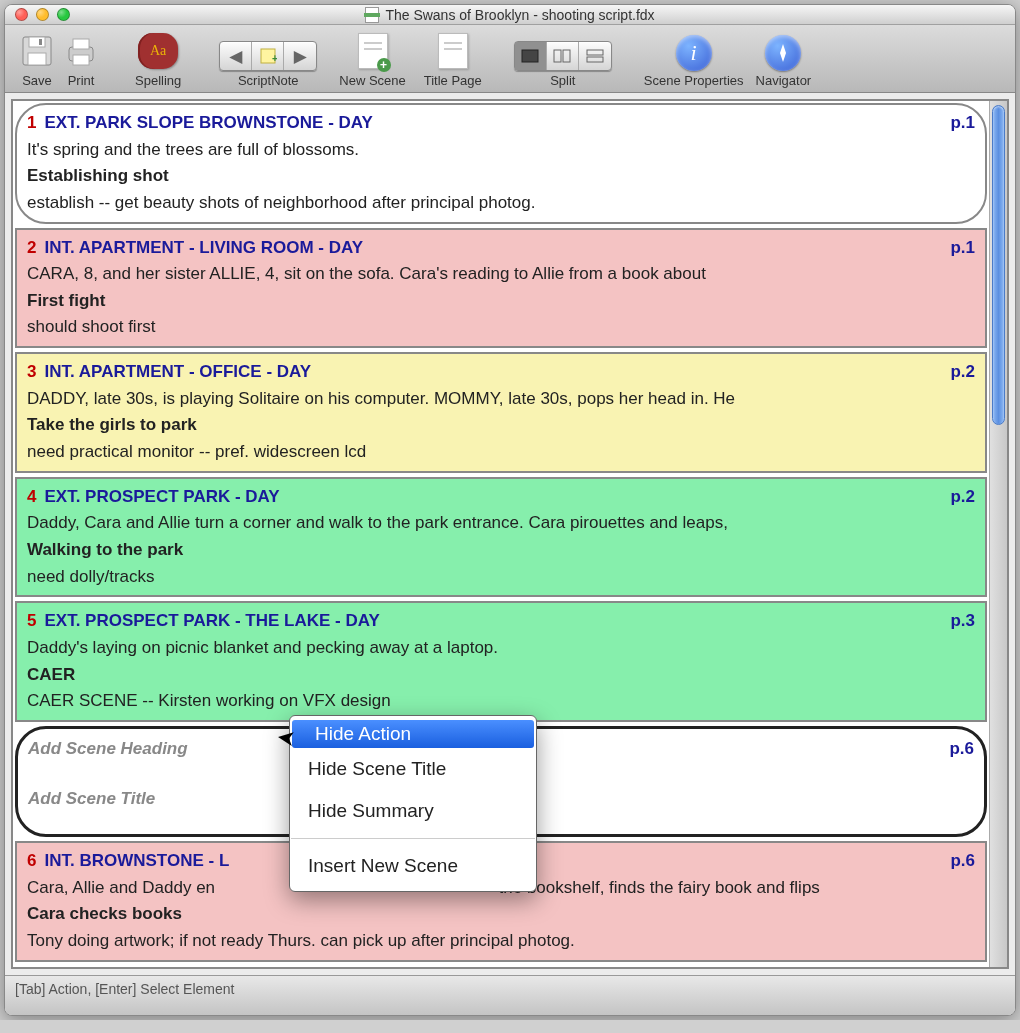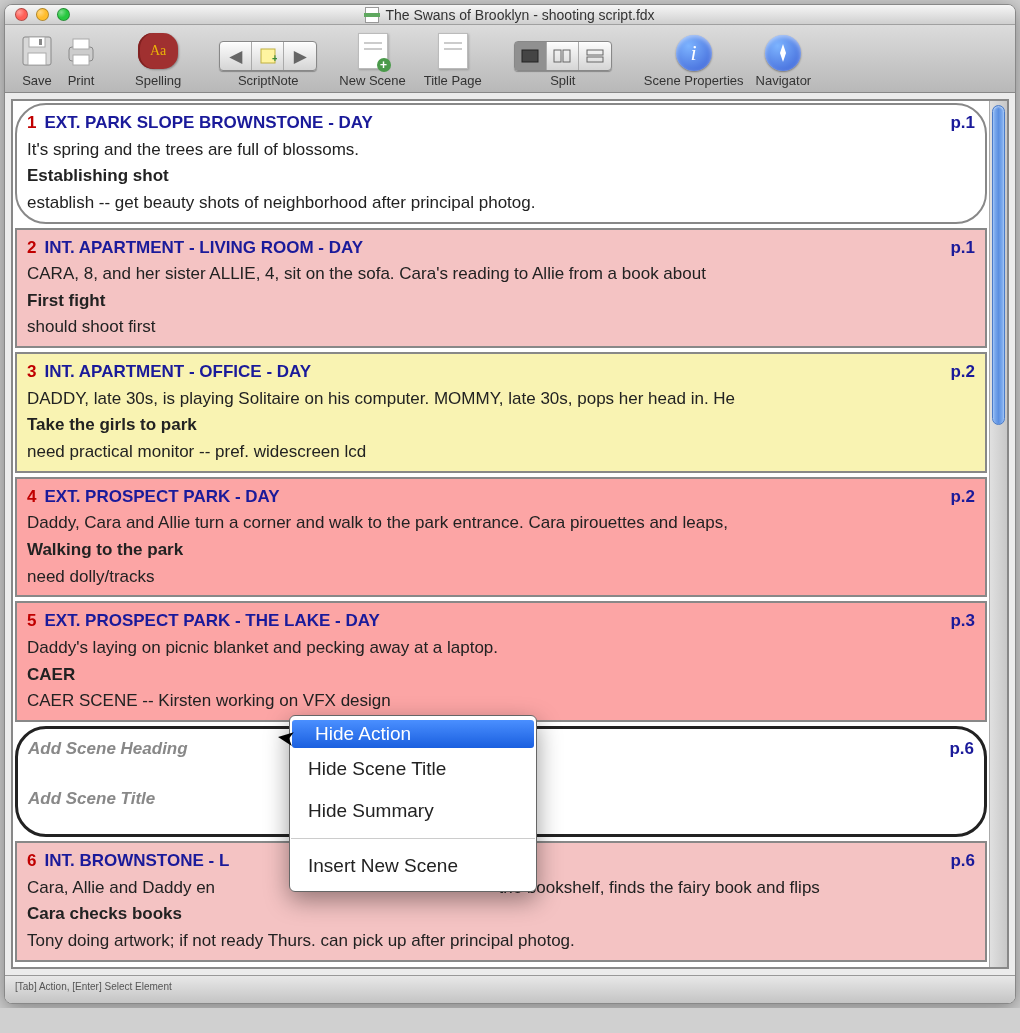--- a/index.html
+++ b/index.html
@@ -151,21 +151,21 @@
   .sc-num { color: #c00000; font-weight: bold; margin-right: 8px; }
   .sc-heading { color: #1a1a9a; font-weight: bold; }
   .sc-page { color: #1a1a9a; font-weight: bold; }
   .sc-action { color: #222; margin-top: 2px; }
   .sc-title { color: #222; font-weight: bold; margin-top: 2px; }
   .sc-note { color: #222; margin-top: 2px; }
   .placeholder { color: #888; font-style: italic; font-weight: bold; }
   .bg-white { background: #ffffff; border-radius: 31px; }
   .bg-pink { background: #f4c3c3; }
   .bg-yellow { background: #f9f3b2; }
-  .bg-green { background: #fca5a5; }
+  .bg-green { background: #86efac; }
   .context-menu {
     position: absolute;
     left: 276px;
     top: 614px;
     width: 248px;
     background: #fff;
     border: 1px solid #666;
     border-radius: 6px;
     box-shadow: 0 8px 24px rgba(0,0,0,0.4);
     padding: 4px 0;
@@ -186,24 +186,24 @@
     height: 1px; background: #ccc; margin: 6px 1px;
   }
   .cursor {
     position: absolute;
     left: 264px; top: 624px;
     font-size: 22px; color: #000;
     pointer-events: none;
     transform: scaleX(-1) rotate(-8deg);
   }
   .status-bar {
-    height: 28px;
+    height: 40px;
     background: linear-gradient(to bottom, #e8e8e8, #c4c4c4);
     border-top: 1px solid #999;
-    font-size: 10px;
+    font-size: 14px;
     color: #555;
     padding: 5px 10px;
   }
   .page-icon {
     width: 30px; height: 36px;
     background: #fff;
     border: 1px solid #bbb;
     position: relative;
     box-shadow: 1px 1px 2px rgba(0,0,0,0.2);
   }

